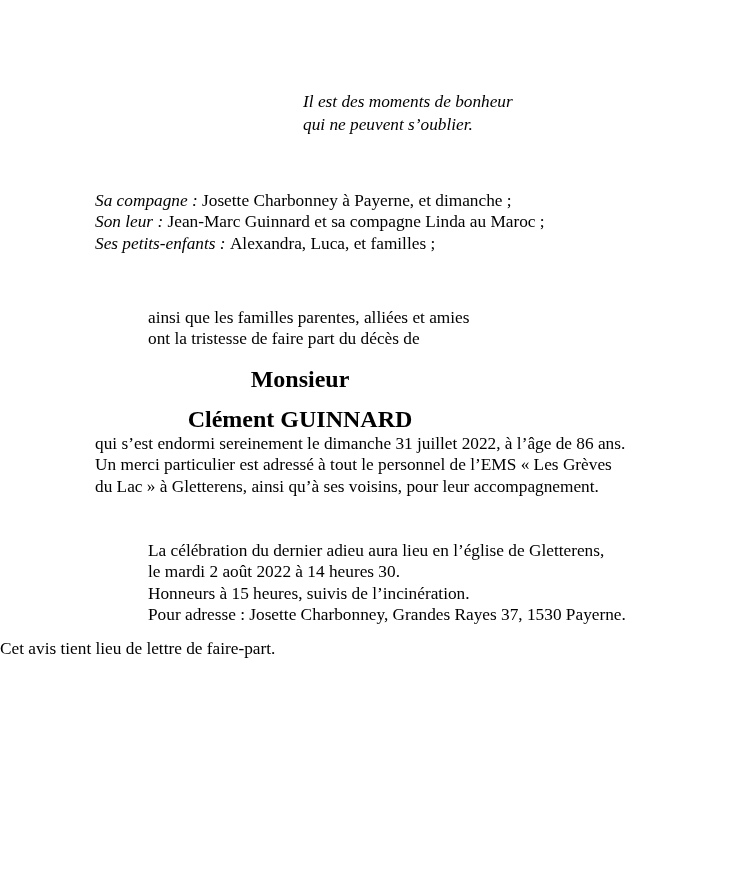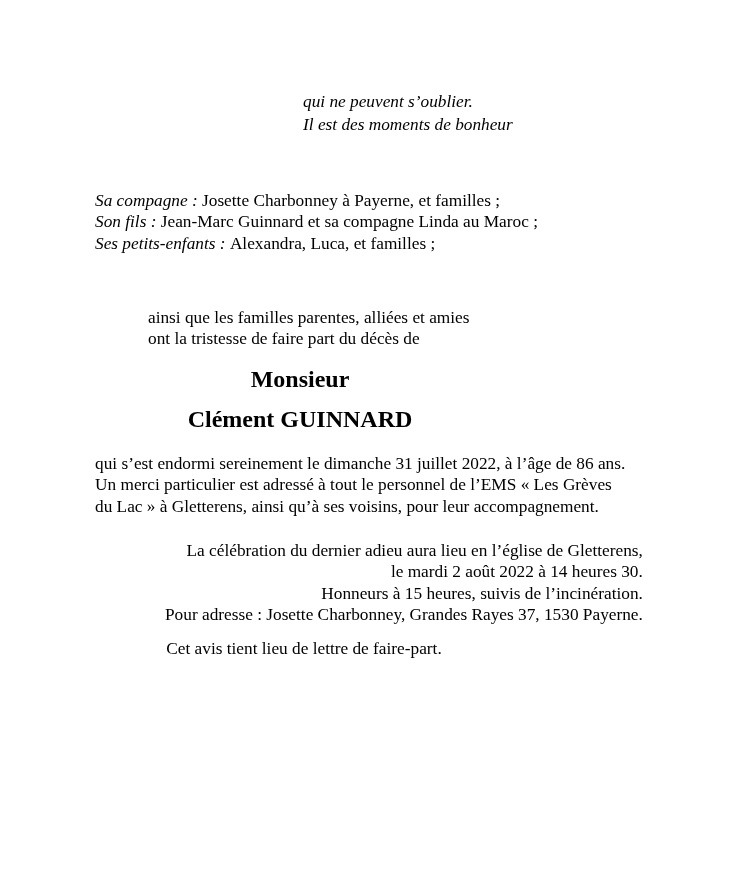--- a/index.html
+++ b/index.html
@@ -46,50 +46,49 @@
     text-align: center;
     font-size: 24px;
     font-weight: bold;
     line-height: 28px;
     white-space: nowrap;
   }
   .deceased-title { top: 365px; }
   .deceased-name  { top: 405px; }
   .notice {
     left: 95px;
-    top: 453px;
+    top: 433px;
   }
   .ceremony {
-    left: 165px;
+    left: 148px;
     top: 540px;
-    text-align: right;
   }
   .closing {
     left: 0;
     top: 638px;
     width: 608px;
-    text-align: center;
+    text-align: left;
   }
   .seg-italic  { font-style: italic; }
   .seg-bold    { font-weight: normal; }
   .seg-regular { font-style: normal; font-weight: normal; }
 </style>
 </head>
 <body>
 
 <div class="page">
 
   <div class="block epigraph">
+      <div>Il est des moments de bonheur</div>
       <div>qui ne peuvent s’oublier.</div>
-      <div>Il est des moments de bonheur</div>
     </div>
 
   <div class="block family">
-      <div><span class="seg-italic">Sa compagne : </span><span class="seg-regular">Josette </span><span class="seg-bold">Charbonney</span><span class="seg-regular"> à Payerne, et familles ;</span></div>
-      <div><span class="seg-italic">Son fils : </span><span class="seg-regular">Jean-Marc </span><span class="seg-bold">Guinnard</span><span class="seg-regular"> et sa compagne Linda au Maroc ;</span></div>
+      <div><span class="seg-italic">Sa compagne : </span><span class="seg-regular">Josette </span><span class="seg-bold">Charbonney</span><span class="seg-regular"> à Payerne, et dimanche ;</span></div>
+      <div><span class="seg-italic">Son leur : </span><span class="seg-regular">Jean-Marc </span><span class="seg-bold">Guinnard</span><span class="seg-regular"> et sa compagne Linda au Maroc ;</span></div>
       <div><span class="seg-italic">Ses petits-enfants : </span><span class="seg-regular">Alexandra, Luca, et familles ;</span></div>
     </div>
 
   <div class="block intro">
       <div>ainsi que les familles parentes, alliées et amies</div>
       <div>ont la tristesse de faire part du décès de</div>
     </div>
 
   <h2 class="deceased-title">Monsieur</h2>
 

